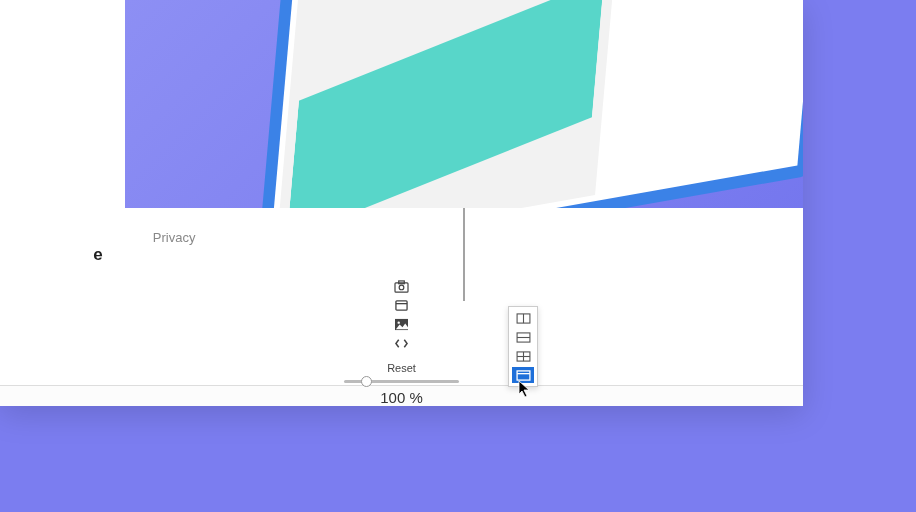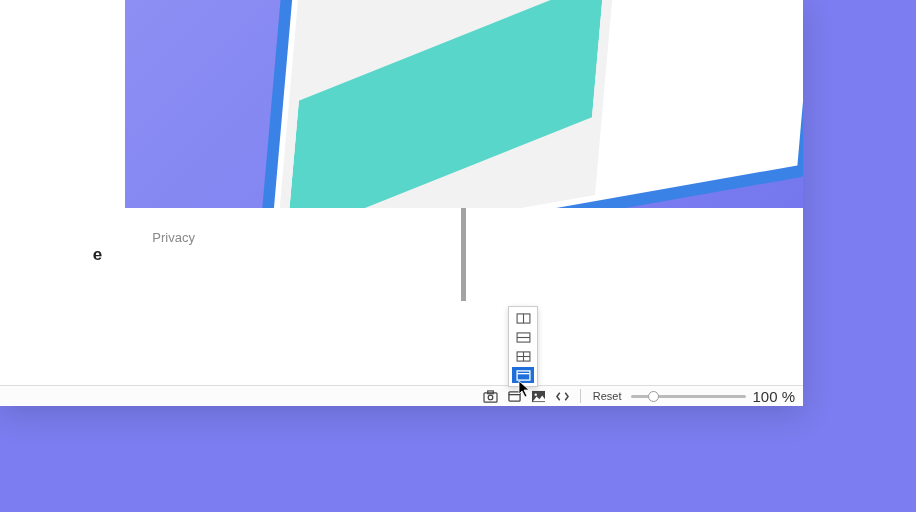--- a/index.html
+++ b/index.html
@@ -76,21 +76,21 @@
       position: absolute;
       top: 208px;
       left: -10px;
       right: 0;
       height: 93px;
       display: flex;
       background: #fff;
     }
     .card {
       flex: 1;
-      border-right: 5px solid #a3a3a3;
+      border-right: 2px solid #a3a3a3;
       padding: 22px 28px;
     }
     .card:last-child { border-right: none; }
     .card-partial {
       flex: 0.4;
       display: flex;
       align-items: center;
       justify-content: flex-end;
       padding-right: 22px;
     }
@@ -123,20 +123,21 @@
       left: 0;
       right: 0;
       height: 21px;
       background: #fcfcfc;
       border-top: 1px solid #ddd;
       display: flex;
       align-items: center;
       justify-content: flex-end;
       padding: 0 8px;
       gap: 6px;
+      flex-direction: column;
     }
     .tb-icon {
       width: 18px;
       height: 16px;
       display: flex;
       align-items: center;
       justify-content: center;
       cursor: pointer;
     }
     .tb-icon svg { width: 15px; height: 13px; }

